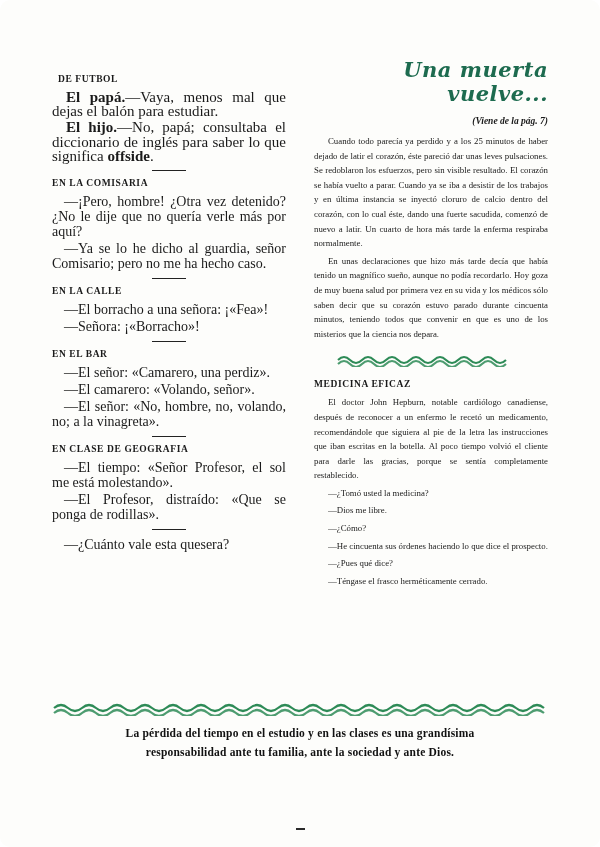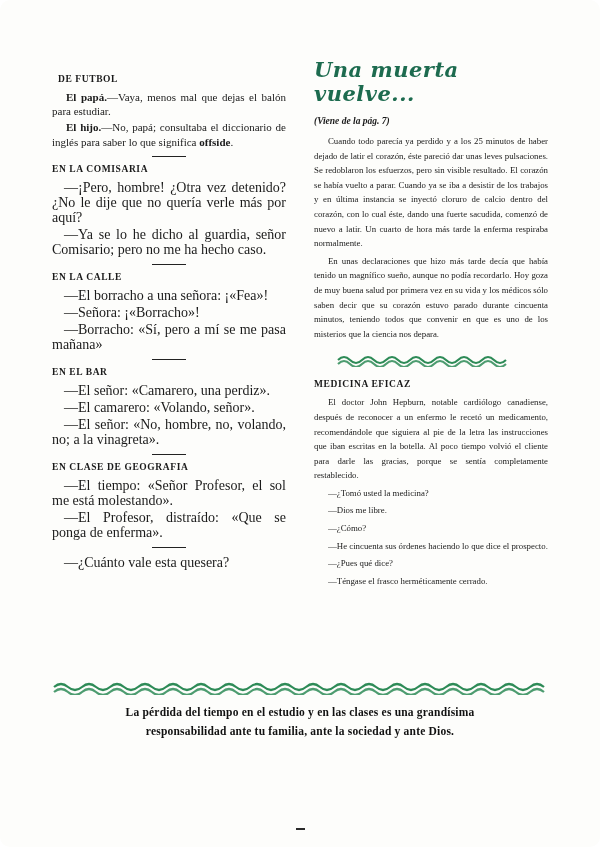--- a/index.html
+++ b/index.html
@@ -47,21 +47,21 @@
     font-weight: bold;
     letter-spacing: 0.6px;
     margin: 0 0 6px 0;
     text-transform: uppercase;
   }
   h2.sec-head.left-align {
     text-align: left;
     margin-left: 6px;
   }
   p.para {
-    font-size: 11px;
+    font-size: 15px;
     line-height: 14.2px;
     margin: 0 0 2px 0;
     text-align: justify;
     text-indent: 14px;
     hyphens: auto;
   }
   p.dash {
     font-size: 14px;
     line-height: 15px;
     margin: 0 0 2px 0;
@@ -79,29 +79,29 @@
 
   
   .script-title {
     font-family: "DejaVu Serif", serif;
     font-style: italic;
     font-weight: bold;
     font-size: 21px;
     color: #1d6b4f;
     letter-spacing: 0.5px;
     margin: 0 0 10px 0;
-    text-align: left;
+    text-align: right;
     line-height: 24px;
   }
   .viene {
     font-size: 9.5px;
     font-style: italic;
     font-weight: bold;
     margin: 0 0 8px 0;
-    text-align: left;
+    text-align: right;
   }
   .green-wave {
     margin: 12px auto 12px auto;
     display: block;
   }
   .bottom-wave {
     margin: 10px 0 8px 0;
     display: block;
   }
   .footer-note {
@@ -111,21 +111,21 @@
     font-family: "Liberation Serif", serif;
     font-weight: bold;
     font-size: 11.5px;
     line-height: 19px;
     letter-spacing: 0.2px;
     color: #111;
   }
   .footer-block {
     position: absolute;
     left: 52px;
-    top: 671px;
+    top: 692px;
     width: 496px;
   }
   .tick {
     position: absolute;
     left: 296px;
     top: 828px;
     width: 9px;
     height: 2px;
     background: #2a2a2a;
   }
@@ -155,34 +155,33 @@
 
         <h2 class="sec-head">EN LA COMISARIA</h2>
         <p class="dash">—¡Pero, hombre! ¿Otra vez detenido? ¿No le dije que no quería verle más por aquí?</p>
         <p class="dash">—Ya se lo he dicho al guardia, señor Comisario; pero no me ha hecho caso.</p>
 
         <div class="rule"></div>
 
         <h2 class="sec-head">EN LA CALLE</h2>
         <p class="dash">—El borracho a una señora: ¡«Fea»!</p>
         <p class="dash">—Señora: ¡«Borracho»!</p>
-        <p class="dash">—Borracho: «Sí, pero a mí se me pasa mañana»</p>
 
         <div class="rule"></div>
 
         <h2 class="sec-head">EN EL BAR</h2>
         <p class="dash">—El señor: «Camarero, una perdiz».</p>
         <p class="dash">—El camarero: «Volando, señor».</p>
         <p class="dash">—El señor: «No, hombre, no, volando, no; a la vinagreta».</p>
 
         <div class="rule"></div>
 
         <h2 class="sec-head">EN CLASE DE GEOGRAFIA</h2>
         <p class="dash">—El tiempo: «Señor Profesor, el sol me está molestando».</p>
-        <p class="dash">—El Profesor, distraído: «Que se ponga de enferma».</p>
+        <p class="dash">—El Profesor, distraído: «Que se ponga de rodillas».</p>
 
         <div class="rule"></div>
 
         <p class="dash">—¿Cuánto vale esta quesera?</p>
 
       </div>
 
       <div class="col col-right">
 
         <h1 class="script-title">Una muerta vuelve...</h1>

